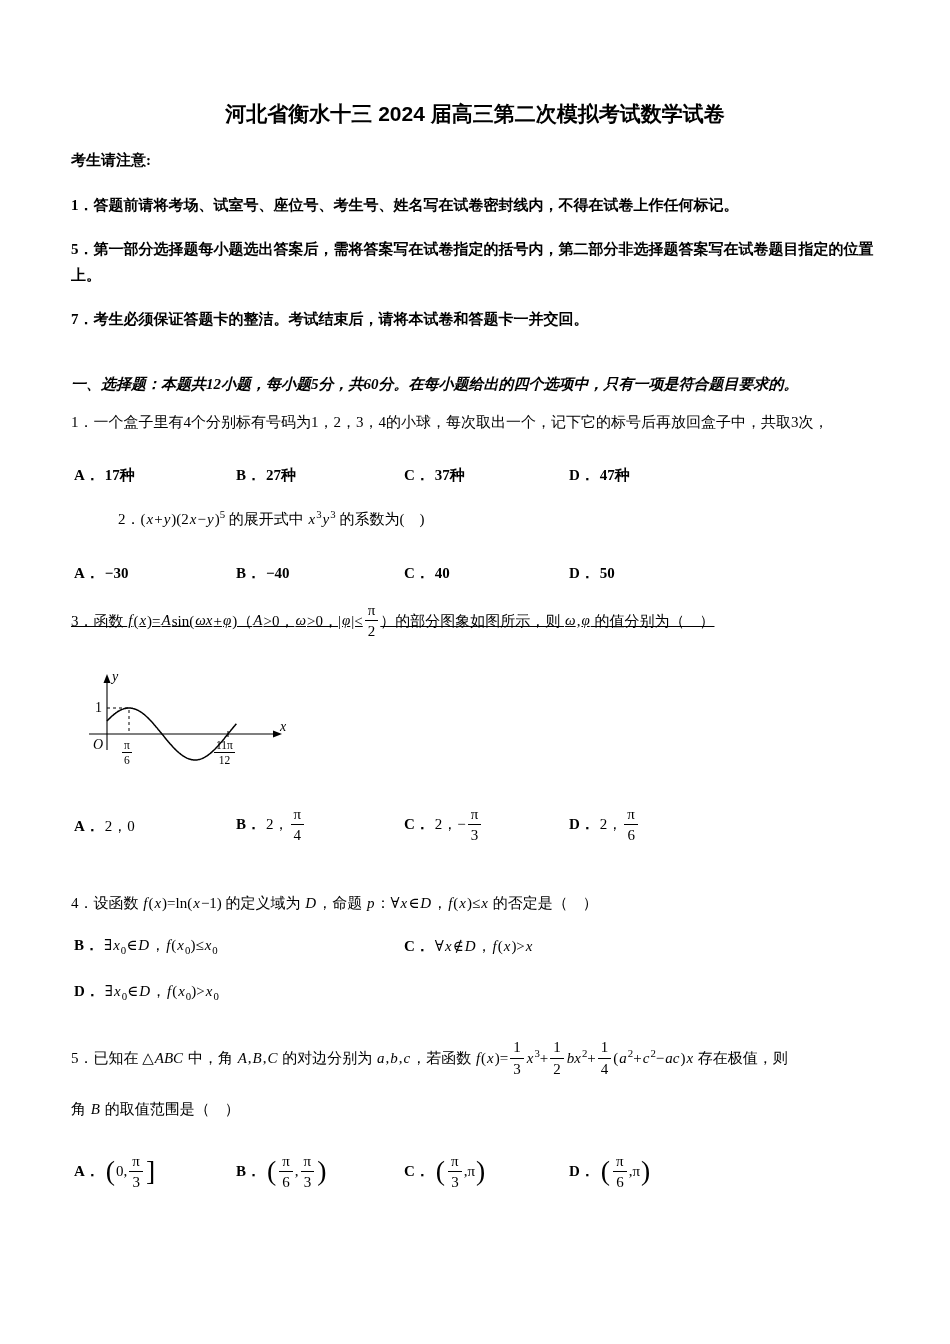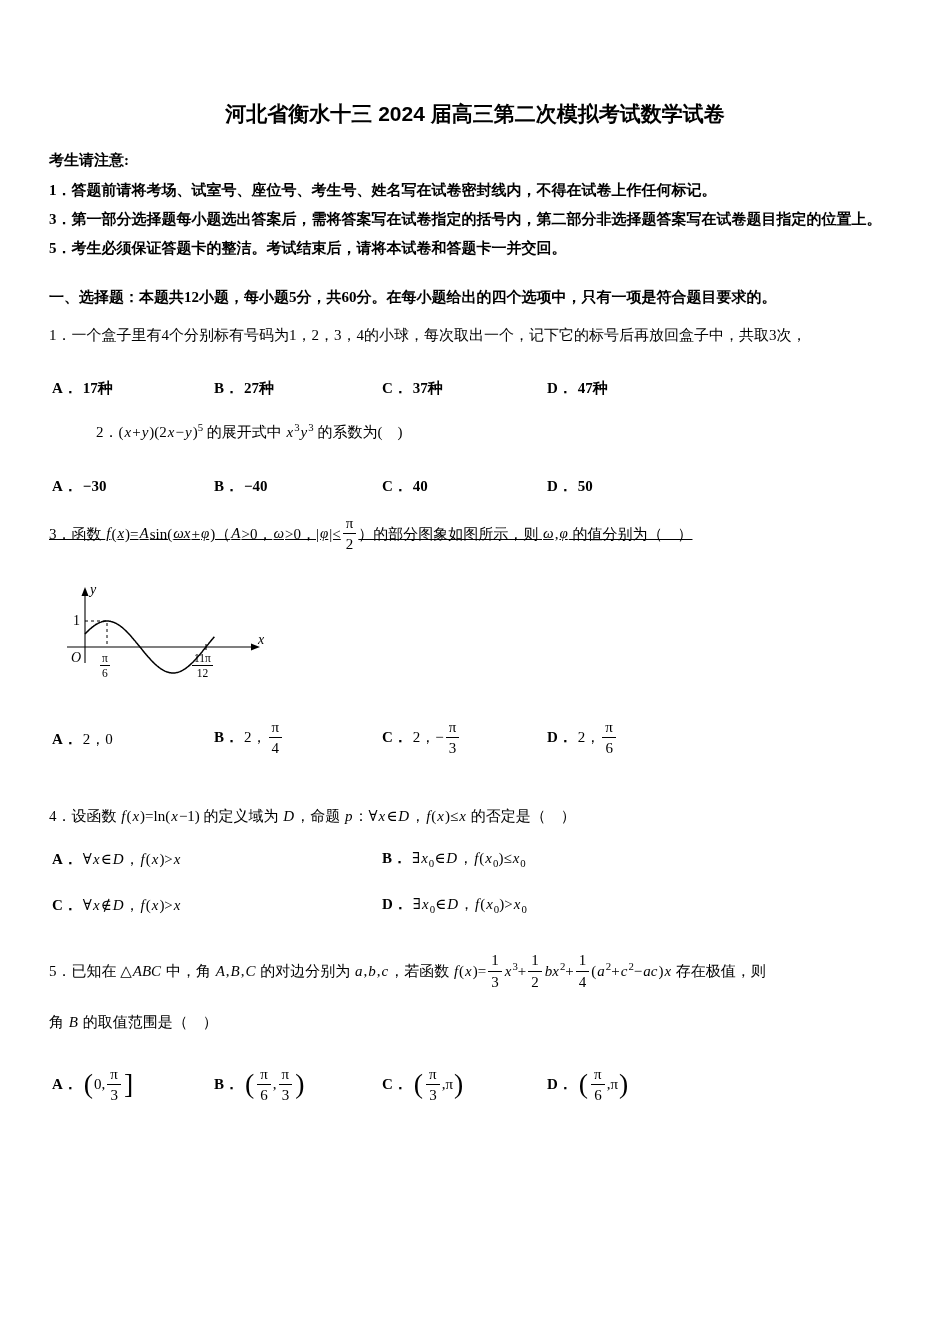--- a/index.html
+++ b/index.html
@@ -3,31 +3,31 @@
 <meta charset="utf-8">
 <style>
   * { box-sizing: border-box; }
   html, body { margin: 0; padding: 0; }
   body {
     width: 950px; height: 1344px;
     background: #ffffff; color: #000;
     font-family: "Liberation Serif", "DejaVu Serif", serif;
     font-size: 15px;
   }
-  .page { padding: 0 49px; }
+  .page { padding: 0 71px; }
   .title {
     margin: 0; padding-top: 100px;
     text-align: center; font-size: 21px; font-weight: bold;
     font-family: "Liberation Sans", "DejaVu Sans", sans-serif;
   }
   p { margin: 0; line-height: 1.7; }
   .bold { font-weight: bold; }
   .notice-head { margin-top: 20px; }
-  .notices p { margin-top: 3px; line-height: 26px; }
-  .section-head { margin-top: 24px; line-height: 25px; }
+  .notices p { margin-top: 18px; line-height: 26px; }
+  .section-head { margin-top: 40px; line-height: 25px; font-style: italic; }
   .q-line { margin-top: 13px; }
   .q2-stem { margin-top: 20px; margin-left: 47px; }
   .q3-stem { margin-top: 20px; text-decoration: underline; }
   .q4-stem { margin-top: 45px; }
   .q5-stem { margin-top: 38px; }
   .q5-line2 { margin-top: 18px; }
   .opts { display: grid; align-items: center; padding-left: 3px; }
   .opts4 { grid-template-columns: 162px 168px 165px 1fr; margin-top: 31px; }
   .opts2 { grid-template-columns: 330px 1fr; row-gap: 26px; margin-top: 20px; }
   .opt { white-space: nowrap; }
@@ -60,22 +60,22 @@
 </head>
 <body>
 
 <div class="page">
 
   <h1 class="title">河北省衡水十三 2024 届高三第二次模拟考试数学试卷</h1>
 
   <p class="bold notice-head">考生请注意:</p>
   <div class="notices bold">
     <p>1．答题前请将考场、试室号、座位号、考生号、姓名写在试卷密封线内，不得在试卷上作任何标记。</p>
-    <p>3．第一部分选择题每小题选出答案后，需将答案写在试卷指定的括号内，第二部分非选择题答案写在试卷题目指定的位置上。</p>
-    <p>5．考生必须保证答题卡的整洁。考试结束后，请将本试卷和答题卡一并交回。</p>
+    <p>5．第一部分选择题每小题选出答案后，需将答案写在试卷指定的括号内，第二部分非选择题答案写在试卷题目指定的位置上。</p>
+    <p>7．考生必须保证答题卡的整洁。考试结束后，请将本试卷和答题卡一并交回。</p>
   </div>
 
   <p class="bold section-head">一、选择题：本题共12小题，每小题5分，共60分。在每小题给出的四个选项中，只有一项是符合题目要求的。</p>
 
   <div>
     <p class="q-line">1．一个盒子里有4个分别标有号码为1，2，3，4的小球，每次取出一个，记下它的标号后再放回盒子中，共取3次，</p>
     <div class="opts opts4">
       <span class="opt"><b class="ol">A．</b><span class="bold">17种</span></span>
       <span class="opt"><b class="ol">B．</b><span class="bold">27种</span></span>
       <span class="opt"><b class="ol">C．</b><span class="bold">37种</span></span>
@@ -118,21 +118,20 @@
       <span class="opt"><b class="ol">A．</b><span>2，0</span></span>
       <span class="opt"><b class="ol">B．</b><span>2，<span class="frac"><span class="fn">π</span><span class="fd">4</span></span></span></span>
       <span class="opt"><b class="ol">C．</b><span>2，−<span class="frac"><span class="fn">π</span><span class="fd">3</span></span></span></span>
       <span class="opt"><b class="ol">D．</b><span>2，<span class="frac"><span class="fn">π</span><span class="fd">6</span></span></span></span>
     </div>
   </div>
 
   <div>
     <p class="q4-stem">4．设函数 <i>f</i>(<i>x</i>)=ln(<i>x</i>−1) 的定义域为 <i>D</i>，命题 <i>p</i>：∀<i>x</i>∈<i>D</i>，<i>f</i>(<i>x</i>)≤<i>x</i> 的否定是（　）</p>
     <div class="opts opts2">
-      <span class="opt"><b class="ol">A．</b><span>∀<i>x</i>∈<i>D</i>，<i>f</i>(<i>x</i>)&gt;<i>x</i></span></span>
       <span class="opt"><b class="ol">B．</b><span>∃<i>x</i><sub>0</sub>∈<i>D</i>，<i>f</i>(<i>x</i><sub>0</sub>)≤<i>x</i><sub>0</sub></span></span>
       <span class="opt"><b class="ol">C．</b><span>∀<i>x</i>∉<i>D</i>，<i>f</i>(<i>x</i>)&gt;<i>x</i></span></span>
       <span class="opt"><b class="ol">D．</b><span>∃<i>x</i><sub>0</sub>∈<i>D</i>，<i>f</i>(<i>x</i><sub>0</sub>)&gt;<i>x</i><sub>0</sub></span></span>
     </div>
   </div>
 
   <div>
     <p class="q5-stem">5．已知在 △<i>ABC</i> 中，角 <i>A</i>,<i>B</i>,<i>C</i> 的对边分别为 <i>a</i>,<i>b</i>,<i>c</i>，若函数 <i>f</i>(<i>x</i>)=<span class="frac"><span class="fn">1</span><span class="fd">3</span></span><i>x</i><sup>3</sup>+<span class="frac"><span class="fn">1</span><span class="fd">2</span></span><i>bx</i><sup>2</sup>+<span class="frac"><span class="fn">1</span><span class="fd">4</span></span>(<i>a</i><sup>2</sup>+<i>c</i><sup>2</sup>−<i>ac</i>)<i>x</i> 存在极值，则</p>
     <p class="q5-line2">角 <i>B</i> 的取值范围是（　）</p>
     <div class="opts opts4">

